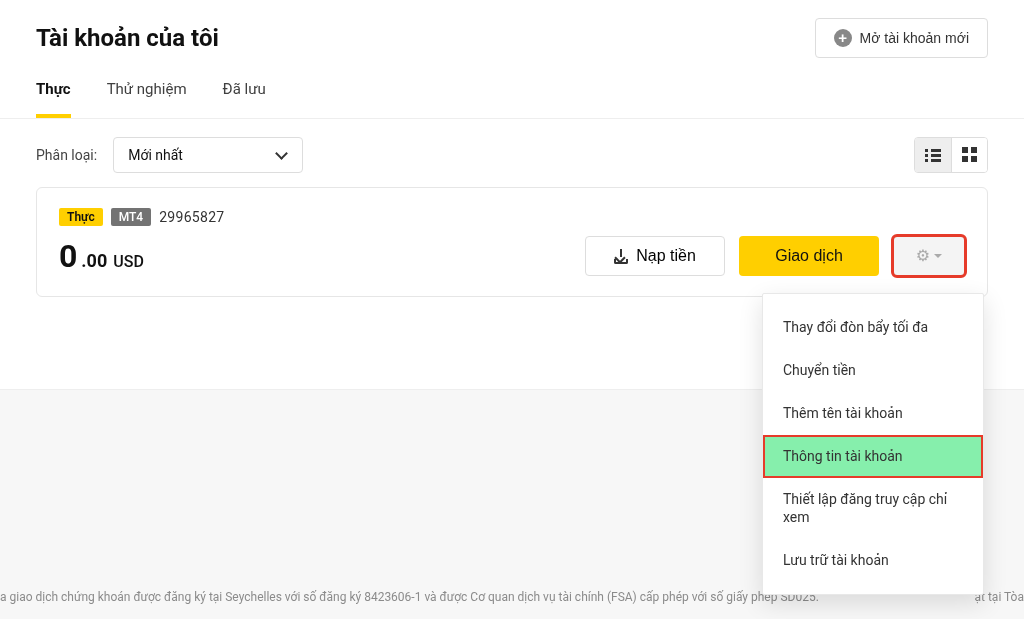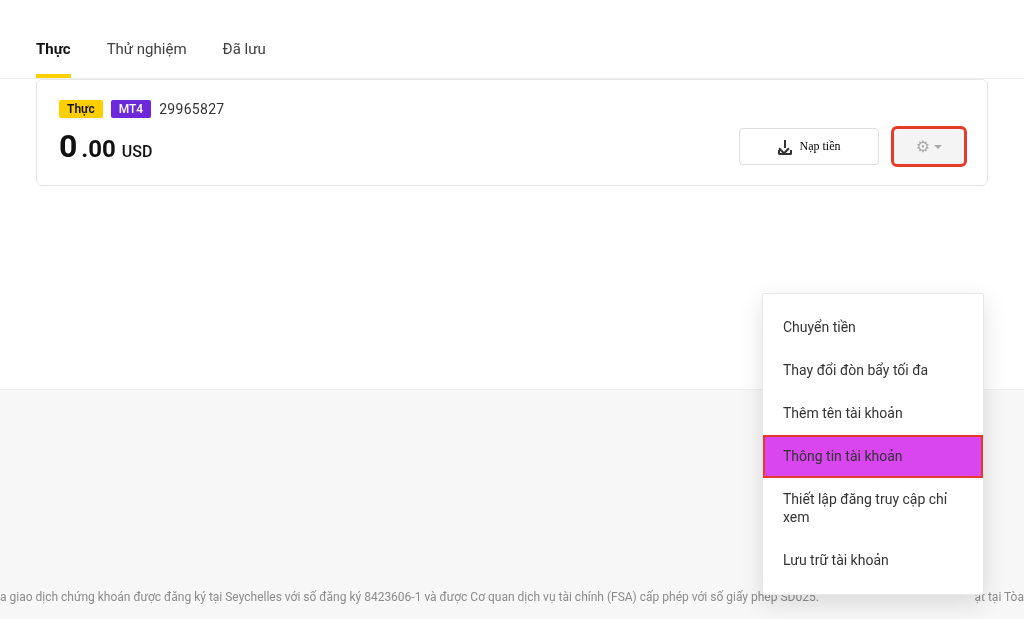--- a/index.html
+++ b/index.html
@@ -152,49 +152,48 @@
     gap: 8px;
     margin-bottom: 10px;
   }
   .badge {
     padding: 2px 8px;
     font-size: 12px;
     border-radius: 2px;
     font-weight: 500;
   }
   .badge-real { background: #ffcf00; color: #111; font-weight: 600; }
-  .badge-plat { background: #6d28d9; color: #fff; }
+  .badge-plat { background: #737373; color: #fff; }
   .account-id { color: #333; letter-spacing: 0.3px; }
   .card-bottom-row {
     display: flex;
     justify-content: space-between;
     align-items: center;
   }
   .balance { font-weight: 700; display: flex; align-items: baseline; gap: 4px; }
   .balance .big { font-size: 32px; line-height: 1; }
-  .balance .small { font-size: 24px; }
+  .balance .small { font-size: 18px; }
   .balance .cur { font-size: 16px; font-weight: 500; margin-left: 2px; }
   .actions {
     display: flex;
     gap: 14px;
     align-items: stretch;
   }
   .btn {
     border: 1px solid #ddd;
     background: #fff;
     border-radius: 4px;
     padding: 10px 0;
     cursor: pointer;
     display: inline-flex;
     align-items: center;
     justify-content: center;
     gap: 8px;
-    font-size: 12px;
+    font-size: 16px;
     min-width: 140px;
-    font-family: Liberation Serif, serif;
   }
   .btn-trade {
     background: #ffcf00;
     border: none;
     color: #111;
     min-width: 140px;
   }
   .gear-btn {
     border: 1px solid #ddd;
     background: #f4f4f4;
@@ -257,21 +256,21 @@
     z-index: 50;
   }
   .dropdown-item {
     padding: 12px 20px;
     font-size: 14px;
     cursor: pointer;
     color: #333;
     line-height: 1.35;
   }
   .dropdown-item.highlight {
-    background: #d946ef;
+    background: #86efac;
     outline: 2px solid #e63b2a;
     outline-offset: -2px;
   }
   .footer-area {
     position: absolute;
     bottom: 0; left: 0; right: 0;
     background: #f7f7f7;
     border-top: 1px solid #eee;
     padding: 30px 0 12px 0;
     height: 230px;
@@ -288,65 +287,92 @@
   }
   .footer-text .line2 { display:block; }
   .content-wrap { position: relative; z-index: 5; }
 </style>
 </head>
 <body>
 
 <div class="content-wrap">
 <div class="page">
 
+  <div class="header-row">
+    <h1>Tài khoản của tôi</h1>
+    <button class="open-account-btn">
+      <span class="plus-icon"></span>
+      <span>Mở tài khoản mới</span>
+    </button>
+  </div>
 
   <div class="tabs">
     <div class="tab active">Thực</div>
     <div class="tab">Thử nghiệm</div>
     <div class="tab">Đã lưu</div>
   </div>
 
+  <div class="filter-row">
+    <div class="filter-left">
+      <span class="filter-label">Phân loại:</span>
+      <div class="sort-select">
+        <span>Mới nhất</span>
+        <span class="chevron-down"></span>
+      </div>
+    </div>
+    <div class="view-toggle">
+      <button class="view-btn active">
+        <span class="list-icon"></span>
+      </button>
+      <button class="view-btn">
+        <span class="grid-icon"></span>
+      </button>
+    </div>
+  </div>
 
   <div class="account-card">
     <div class="card-top-row">
       <span class="badge badge-real">Thực</span>
       <span class="badge badge-plat">MT4</span>
       <span class="account-id">29965827</span>
     </div>
     <div class="card-bottom-row">
       <div class="balance">
         <span class="big">0</span>
             <span class="small">.00</span>
         <span class="cur">USD</span>
       </div>
       <div class="actions">
         <button class="btn">
           <span class="dl-icon">
                 <span class="dl-tray"></span>
               </span>
           <span>Nạp tiền</span>
         </button>
+        <button class="btn btn-trade">
+          <span>Giao dịch</span>
+        </button>
         <div class="gear-btn highlight-red">
           <span class="gear-icon">⚙</span>
           <span class="caret-down"></span>
         </div>
       </div>
     </div>
   </div>
 
 </div>
 </div>
 
 <div class="footer-area">
   <div class="footer-text">
     <span>a giao dịch chứng khoán được đăng ký tại Seychelles với số đăng ký 8423606-1 và được Cơ quan dịch vụ tài chính (FSA) cấp phép với số giấy phép SD025.</span>
     <span style="float:right; padding-right:0;">ặt tại Tòa</span>
   </div>
 </div>
 
 <div class="dropdown">
+  <div class="dropdown-item">Thay đổi đòn bẩy tối đa</div>
   <div class="dropdown-item">Chuyển tiền</div>
-  <div class="dropdown-item">Thay đổi đòn bẩy tối đa</div>
   <div class="dropdown-item">Thêm tên tài khoản</div>
   <div class="dropdown-item highlight">Thông tin tài khoản</div>
   <div class="dropdown-item">Thiết lập đăng truy cập chỉ xem</div>
   <div class="dropdown-item">Lưu trữ tài khoản</div>
 </div>
 
 </body></html>

